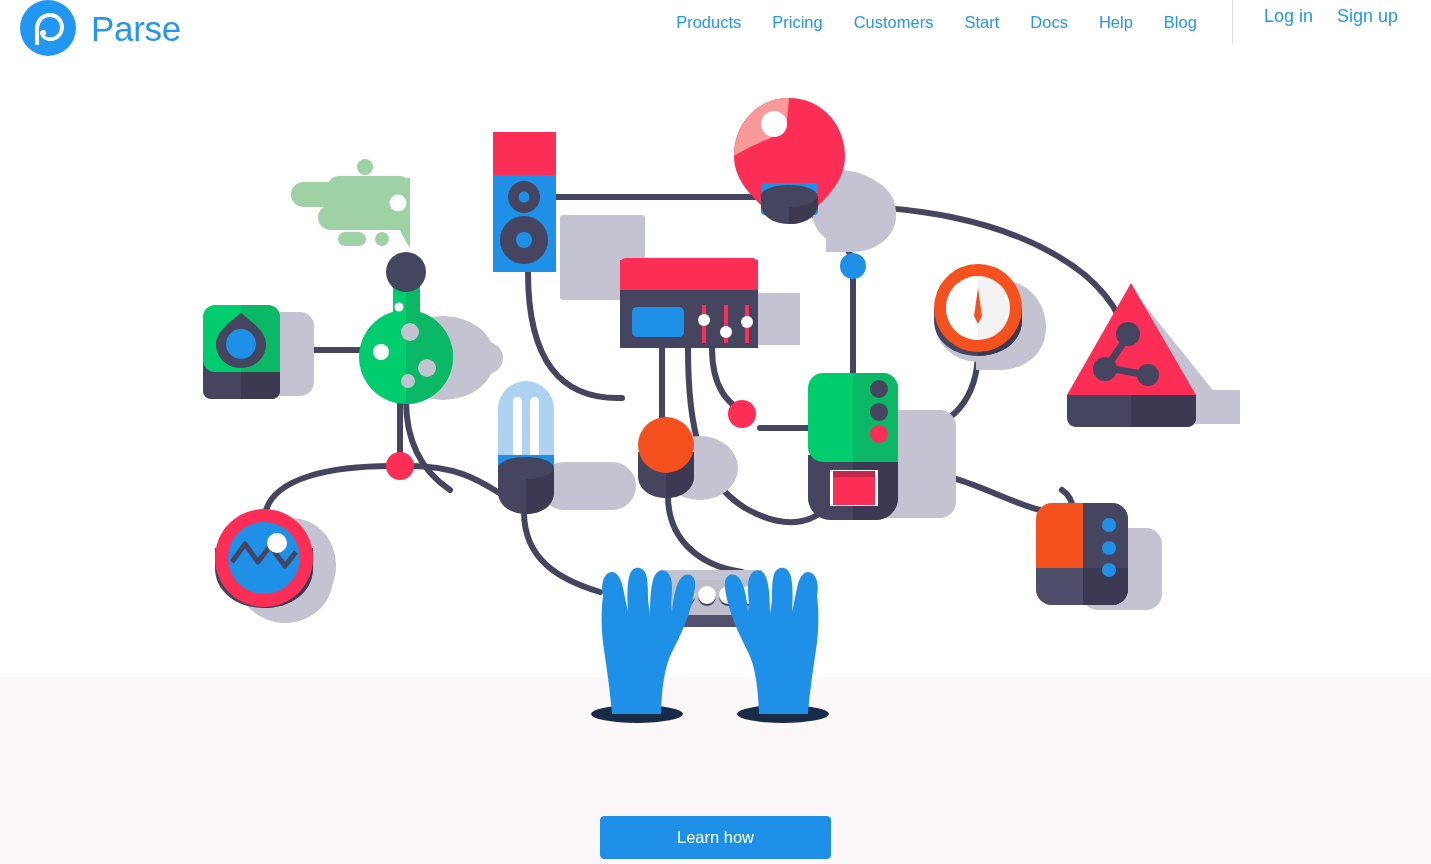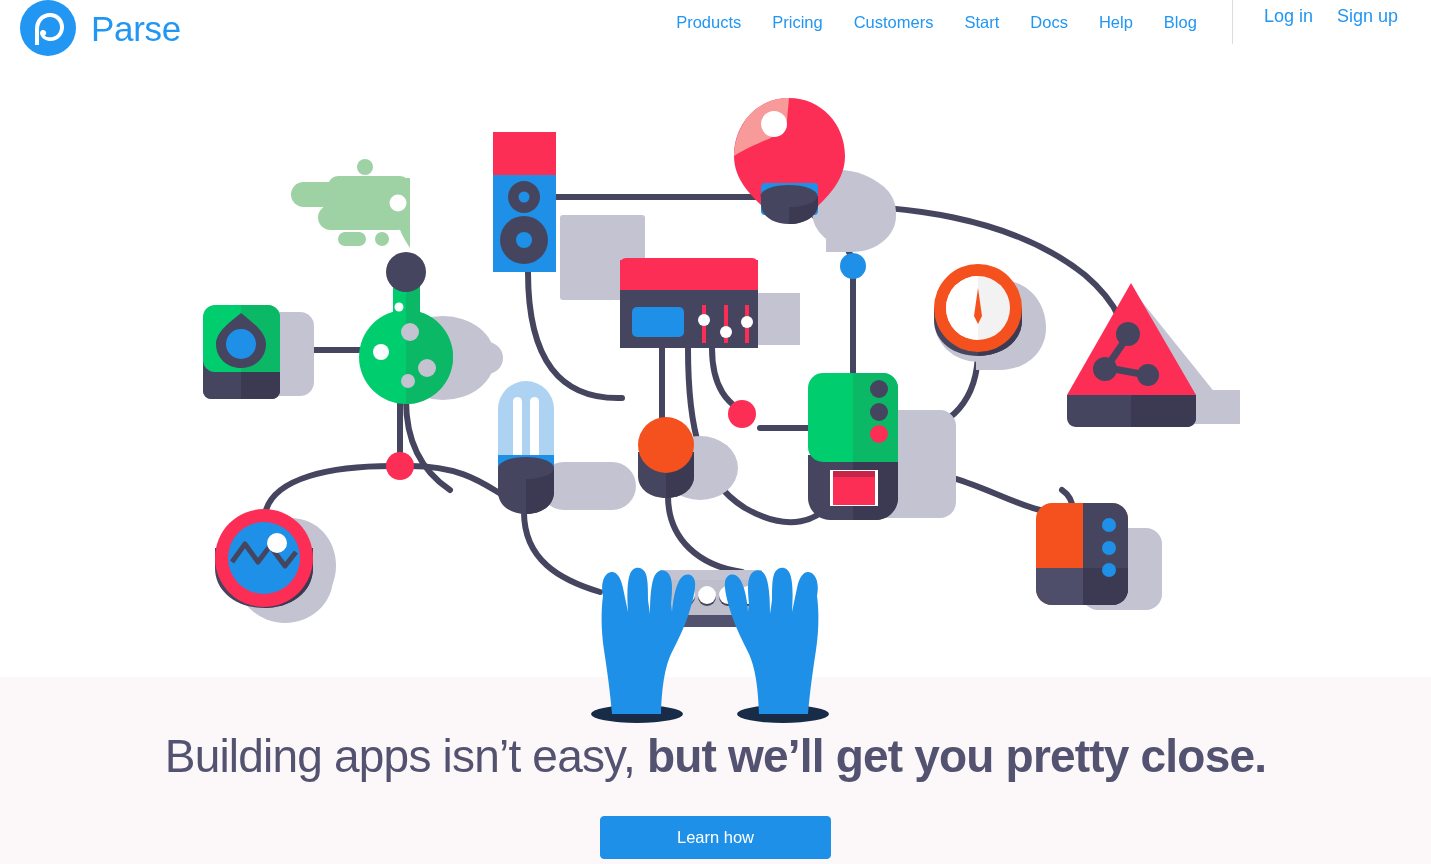--- a/index.html
+++ b/index.html
@@ -433,22 +433,18 @@
       <a href="#">Blog</a>
       <span class="nav-divider"></span>
     </nav>
 
     <div class="auth-links">
       <a href="#">Log in</a>
       <a href="#">Sign up</a>
     </div>
   </header>
 
-  <h1 class="headline">
-    <span class="light">Building apps isn’t easy,</span>
-    <span class="bold">but we’ll get you pretty close.</span>
-  </h1>
 
   <div class="cta-row">
     <a class="btn btn-primary" href="#">Learn how</a>
   </div>
 
 </div>
 
 </body></html>

